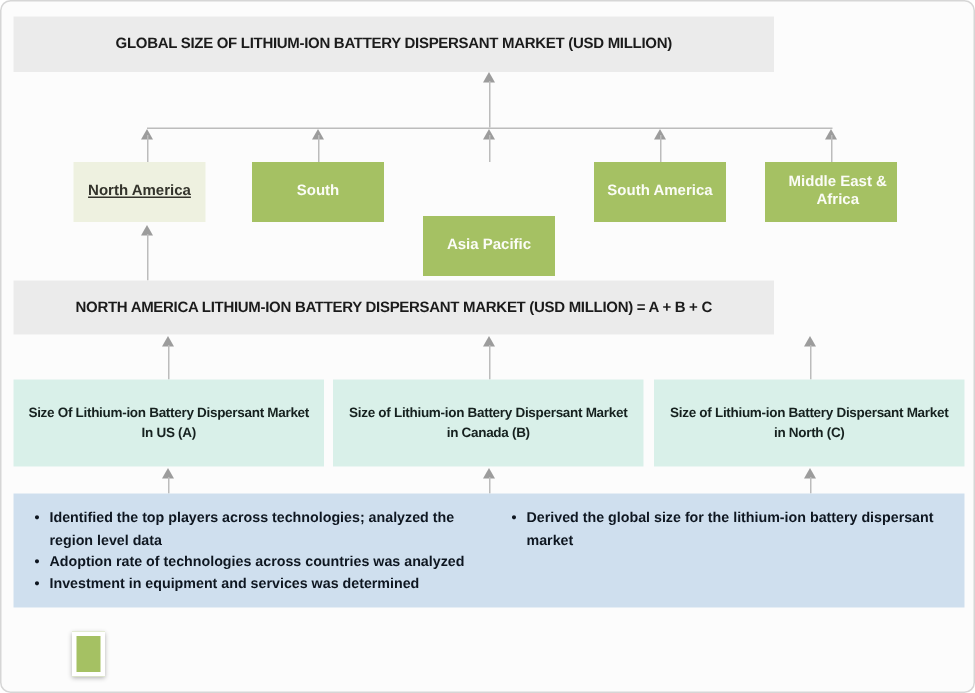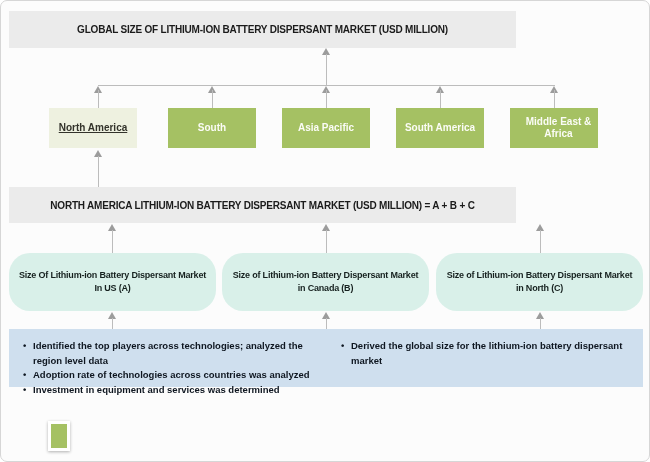--- a/index.html
+++ b/index.html
@@ -77,31 +77,30 @@
     color: #16211f;
     font-weight: bold;
     font-size: 9px;
     letter-spacing: -0.2px;
     display: flex;
     flex-direction: column;
     align-items: center;
     justify-content: center;
     text-align: center;
     line-height: 1.5;
-    border-radius: 21px;
   }
   .country .l1 { white-space: nowrap; }
 
   
   #method-box {
     position: absolute;
     left: 8px;
     top: 328px;
     width: 634px;
-    height: 58px;
+    height: 76px;
     background: #cfdfee;
     display: flex;
     padding: 10px 8px 8px 8px;
     color: #0e1620;
   }
   .bullet-col { font-size: 9.5px; font-weight: bold; line-height: 1.55; }
   .bullet-col.left  { width: 310px; padding-left: 6px; }
   .bullet-col.right { flex: 1; padding-left: 14px; }
   .bullet {
     position: relative;
@@ -151,21 +150,21 @@
   <div class="line-v" style="left:211px; top:89px; height:18px;"></div>
   <div class="arrow-up" style="left:321px; top:85px;"></div>
   <div class="line-v" style="left:325px; top:89px; height:18px;"></div>
   <div class="arrow-up" style="left:435px; top:85px;"></div>
   <div class="line-v" style="left:439px; top:89px; height:18px;"></div>
   <div class="arrow-up" style="left:549px; top:85px;"></div>
   <div class="line-v" style="left:553px; top:89px; height:18px;"></div>
 
   <div class="region highlight" style="left:48px;text-decoration:underline;">North America</div>
   <div class="region" style="left:167px;">South</div>
-  <div class="region" style="left:281px;">Asia Pacific</div>
+  <div class="region" style="left:281px;margin-top:36px;">Asia Pacific</div>
   <div class="region" style="left:395px;">South America</div>
   <div class="region" style="left:509px;padding-left:15px;">Middle East &amp; Africa</div>
 
   <div class="arrow-up" style="left:93px; top:149px;"></div>
   <div class="line-v" style="left:97px; top:155px; height:31px;"></div>
 
   <div class="bar" id="na-bar">NORTH AMERICA LITHIUM-ION BATTERY DISPERSANT MARKET (USD MILLION) = A + B + C</div>
 
   <div class="arrow-up" style="left:107px; top:223px;"></div>
   <div class="line-v" style="left:111px; top:229px; height:23px;"></div>

